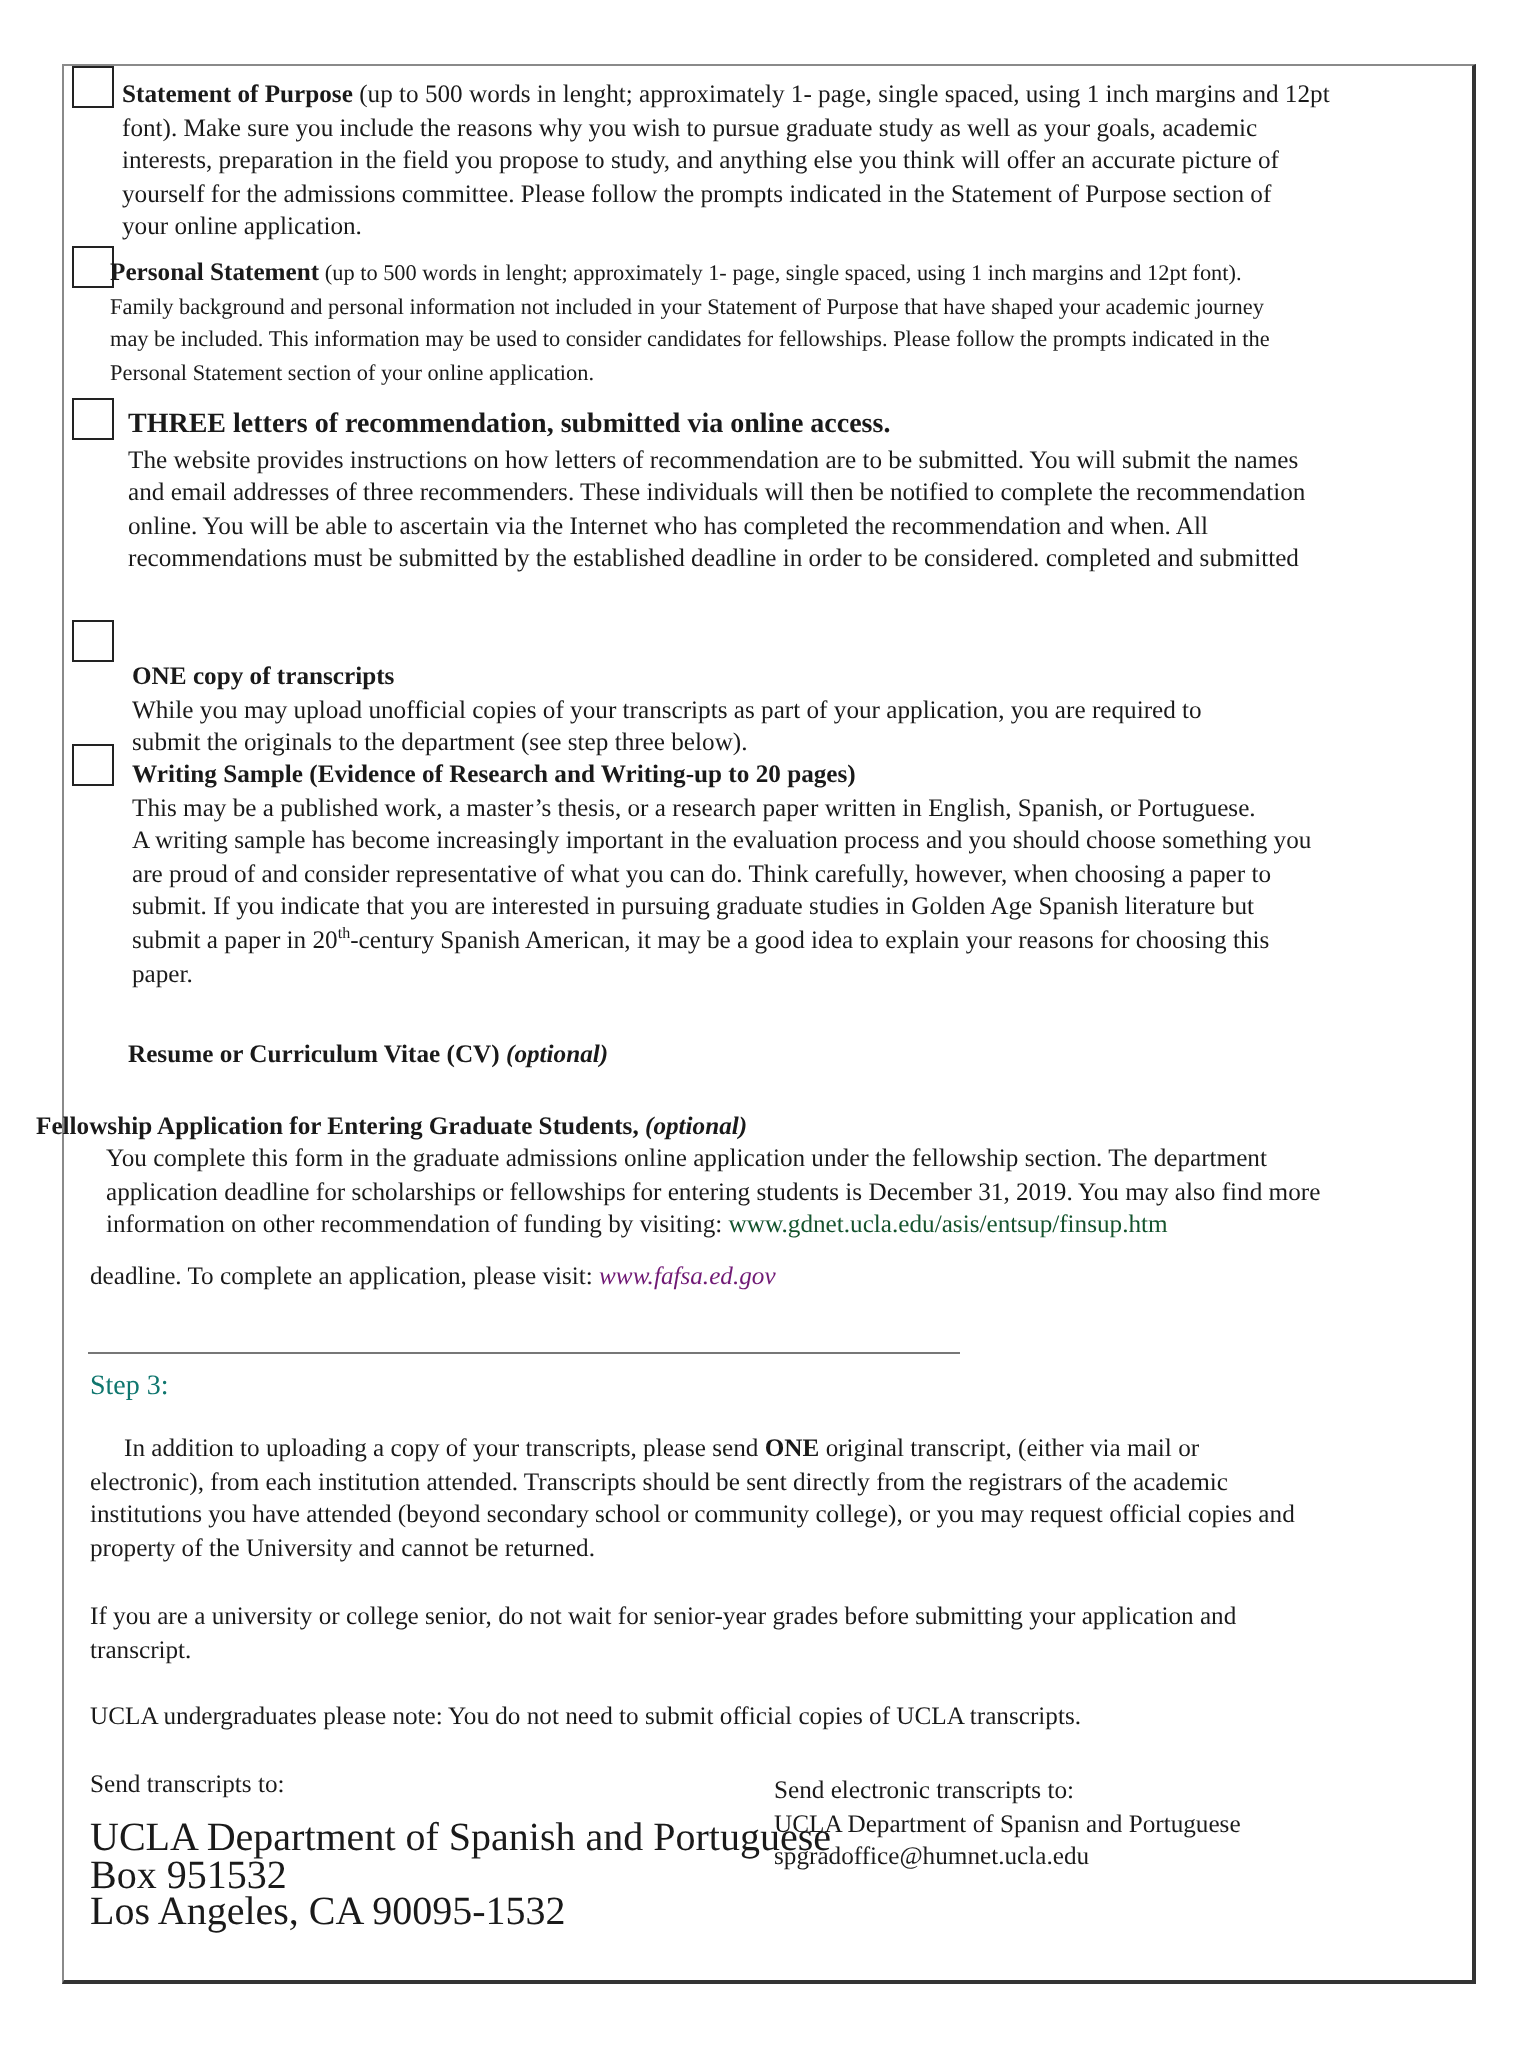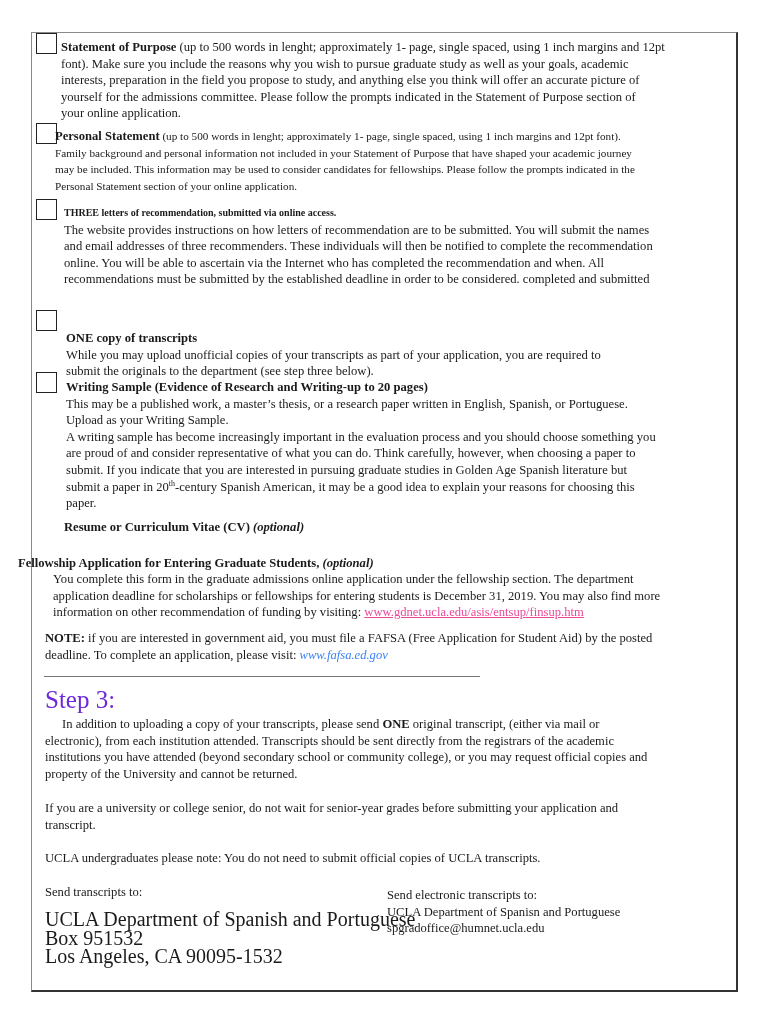--- a/index.html
+++ b/index.html
@@ -6,23 +6,23 @@
   body { width: 770px; height: 1024px; position: relative; overflow: hidden;
          font-family: "Liberation Serif", "DejaVu Serif", serif; color: #1a1a1a; }
   .page { position: absolute; left: 31px; top: 32px; width: 707px; height: 960px;
           border-left: 1px solid #8a8a8a; border-top: 1px solid #8a8a8a;
           border-right: 2px solid #333; border-bottom: 2px solid #333; box-sizing: border-box; }
   .cb { position: absolute; left: 36px; width: 21px; height: 21px; border: 1.4px solid #222; box-sizing: border-box; background:#fff; cursor:pointer; }
   .blk { position: absolute; font-size: 12.6px; line-height: 16.6px; white-space: nowrap; }
   .blk .ln { display: block; }
   .sm { font-size: 11.2px; line-height: 16.5px; }
   b { font-weight: bold; }
-  .link { color: #ec4899; text-decoration: underline; cursor: pointer; }
-  .ilink { color: #3b82f6; font-style: italic; cursor: pointer; }
-  .step { position: absolute; left: 45px; top: 686px; font-size: 25px; color: #6d28d9; font-family: "Liberation Serif", serif; }
+  .link { color: #14532d; cursor: pointer; }
+  .ilink { color: #701a75; font-style: italic; cursor: pointer; }
+  .step { position: absolute; left: 45px; top: 686px; font-size: 14px; color: #0f766e; font-family: "Liberation Serif", serif; }
   .divider { position: absolute; left: 44px; top: 676px; width: 436px; height: 0; border-top: 1px solid #777; }
   sup { font-size: 8px; vertical-align: 5px; line-height: 0; }
 </style>
 </head>
 <body>
 
 <div class="page"></div>
 
 <div class="cb" style="top:33px;"></div>
 <div class="blk" style="left:61px; top:39px;">
@@ -36,39 +36,38 @@
 <div class="cb" style="top:123px;"></div>
 <div class="blk sm" style="left:55px; top:128px;">
   <span class="ln" style="font-size:12.6px;"><b>Personal Statement</b><span class="sm"> (up to 500 words in lenght; approximately 1- page, single spaced, using 1 inch margins and 12pt font).</span></span>
   <span class="ln">Family background and personal information not included in your Statement of Purpose that have shaped your academic journey</span>
   <span class="ln">may be included. This information may be used to consider candidates for fellowships. Please follow the prompts indicated in the</span>
   <span class="ln">Personal Statement section of your online application.</span>
 </div>
 
 <div class="cb" style="top:199px;"></div>
 <div class="blk" style="left:64px; top:205px;">
-  <span class="ln" style="font-size:10px;"><b>THREE letters of recommendation, submitted via online access.</b></span>
+  <span class="ln" style="font-size:14px;"><b>THREE letters of recommendation, submitted via online access.</b></span>
   <span class="ln">The website provides instructions on how letters of recommendation are to be submitted. You will submit the names</span>
   <span class="ln">and email addresses of three recommenders. These individuals will then be notified to complete the recommendation</span>
   <span class="ln">online. You will be able to ascertain via the Internet who has completed the recommendation and when. All</span>
   <span class="ln">recommendations must be submitted by the established deadline in order to be considered.  completed and submitted</span>
 </div>
 
 <div class="cb" style="top:310px;"></div>
 <div class="blk" style="left:66px; top:330px;">
   <span class="ln"><b>ONE copy of transcripts</b></span>
   <span class="ln">While you may upload unofficial copies of your transcripts as part of your application, you are required to</span>
   <span class="ln">submit the originals to the department (see step three below).</span>
 </div>
 
 <div class="cb" style="top:372px;"></div>
 <div class="blk" style="left:66px; top:379px;">
   <span class="ln"><b>Writing Sample (Evidence of Research and Writing-up to 20 pages)</b></span>
   <span class="ln">This may be a published work, a master’s thesis, or a research paper written in English, Spanish, or Portuguese.</span>
-  <span class="ln">Upload as your Writing Sample.</span>
   <span class="ln">A writing sample has become increasingly important in the evaluation process and you should choose something you</span>
   <span class="ln">are proud of and consider representative of what you can do. Think carefully, however, when choosing a paper to</span>
   <span class="ln">submit. If you indicate that you are interested in pursuing graduate studies in Golden Age Spanish literature but</span>
   <span class="ln"><span>submit a paper in 20</span><sup>th</sup><span>-century Spanish American, it may be a good idea to explain your reasons for choosing this</span></span>
   <span class="ln">paper.</span>
 </div>
 
 <div class="blk" style="left:64px; top:519px;">
   <b>Resume or Curriculum Vitae (CV) </b><b><i>(optional)</i></b>
 </div>
@@ -76,21 +75,20 @@
 <div class="blk" style="left:18px; top:555px;">
   <span class="ln"><b>Fellowship Application for Entering Graduate Students, </b><b><i>(optional)</i></b></span>
 </div>
 <div class="blk" style="left:53px; top:571px;">
   <span class="ln">You complete this form in the graduate admissions online application under the fellowship section. The department</span>
   <span class="ln">application deadline for scholarships or fellowships for entering students is December 31, 2019. You may also find more</span>
   <span class="ln"><span>information on other recommendation of funding by visiting:  </span><span class="link">www.gdnet.ucla.edu/asis/entsup/finsup.htm</span></span>
 </div>
 
 <div class="blk" style="left:45px; top:630px;">
-  <span class="ln"><b>NOTE:</b><span> if you are interested in government aid, you must file a FAFSA (Free Application for Student Aid) by the posted</span></span>
   <span class="ln"><span>deadline. To complete an application, please visit: </span><span class="ilink">www.fafsa.ed.gov</span></span>
 </div>
 
 <div class="divider"></div>
 
 <div class="step">Step 3:</div>
 <div class="blk" style="left:45px; top:716px;">
   <span class="ln" style="padding-left:17px;"><span>In addition to uploading a copy of your transcripts, please send </span><b>ONE</b><span> original transcript, (either via mail or</span></span>
   <span class="ln">electronic), from each institution attended. Transcripts should be sent directly from the registrars of the academic</span>
   <span class="ln">institutions you have attended (beyond secondary school or community college), or you may request official copies and</span>

